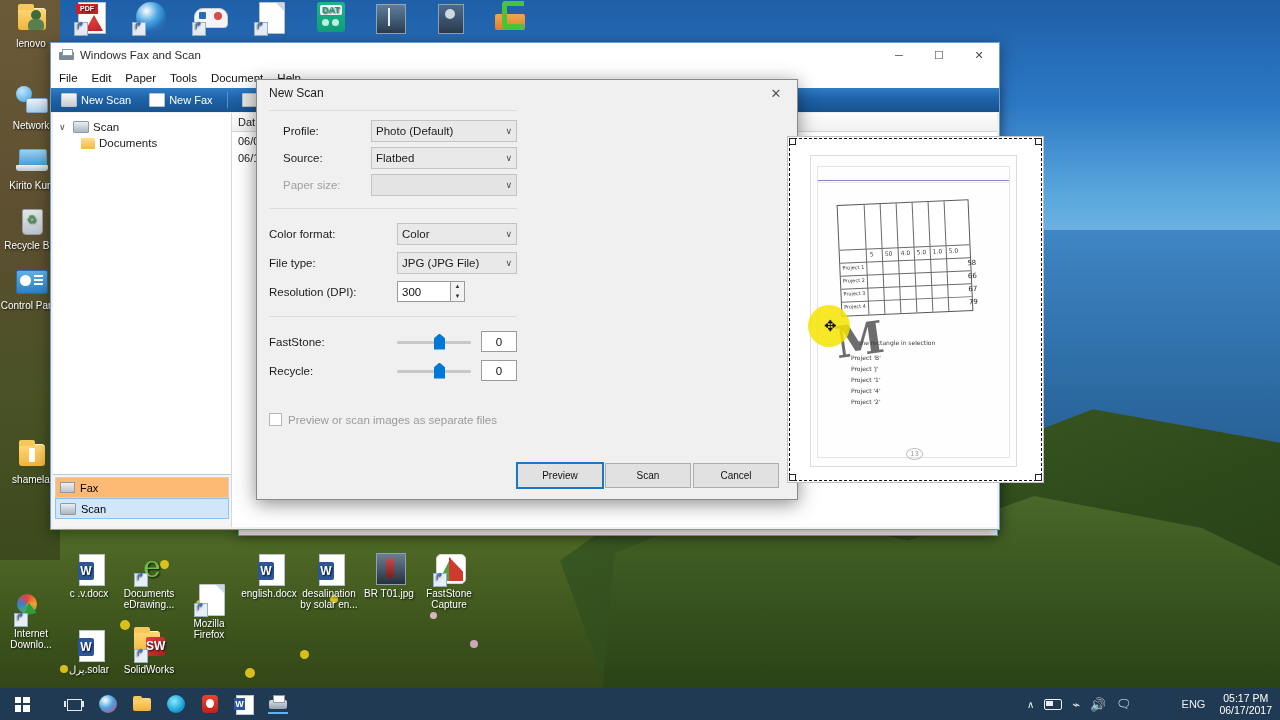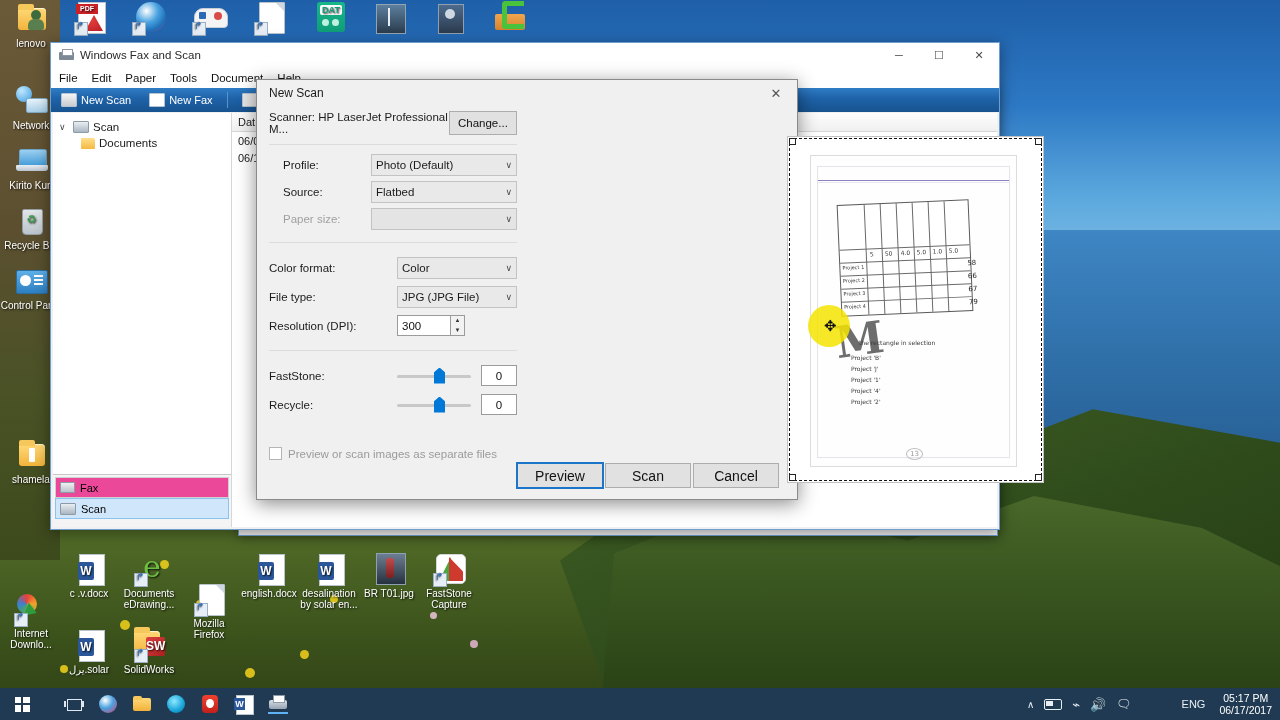--- a/index.html
+++ b/index.html
@@ -94,21 +94,21 @@
   .tree-row{display:flex;align-items:center;gap:4px;padding:2px 2px;}
   .tree-row.lvl2{padding-left:24px;}
   .chev{font-size:9px;color:#4a4a4a;width:10px;}
   .scanico{width:14px;height:10px;background:linear-gradient(180deg,#e9eef3 0%,#aab6c2 100%);
     border:1px solid #8e9aa6;border-radius:1px;}
   .folderico{width:14px;height:11px;background:linear-gradient(180deg,#ffdf8e 0%,#f3b93f 100%);border-radius:1px 2px 1px 1px;}
   .fx-leftbottom{position:absolute;left:0;right:0;bottom:0;height:48px;border-top:1px solid #c8c8c8;background:#f4f4f4;padding:2px;}
   .lb-item{height:19px;display:flex;align-items:center;gap:5px;font-size:11px;padding-left:4px;
     border:1px solid transparent;}
   .lb-item.sel{background:#cfe6fb;border:1px solid #8cc2ef;}
-  .lb-item.hdr{background:#ec4899;border:1px solid #d0d0d0;}
+  .lb-item.hdr{background:#fdba74;border:1px solid #d0d0d0;}
   .faxico{width:13px;height:9px;background:linear-gradient(180deg,#f0f0f0,#b9c3cd);border:1px solid #8e9aa6;}
   .fx-right{flex:1;position:relative;background:#fff;}
   .colhdr{height:18px;background:linear-gradient(180deg,#fdfdfd,#f0f0f0);border-bottom:1px solid #d5d5d5;
     display:flex;align-items:center;font-size:11px;color:#222;padding-left:6px;}
   .rowitem{height:17px;display:flex;align-items:center;font-size:11px;padding-left:6px;color:#1a1a1a;}
   
   #newscan{position:absolute;left:256px;top:79px;width:540px;height:419px;
     background:#f0f0f0;border:1px solid #8a8a8a;box-shadow:0 4px 18px rgba(0,0,0,.45);}
   .ns-title{height:26px;display:flex;align-items:center;padding-left:12px;font-size:12px;color:#1b1b1b;background:#f0f0f0;}
   .ns-close{margin-left:auto;width:42px;height:26px;display:flex;align-items:center;justify-content:center;
@@ -152,21 +152,21 @@
     border:1px solid #dcdcdc;}
   .ruled{position:absolute;left:0;right:0;height:1px;background:#e8e8ee;}
   .tbl{position:absolute;border:1px solid #5a5a5a;background:rgba(255,255,255,.6);}
   .tblline{position:absolute;background:#6a6a6a;}
   .hwtext{position:absolute;font-family:"DejaVu Sans",sans-serif;color:#3a3a3a;}
   .bigM{position:absolute;color:#4a4a4a;font-size:44px;font-weight:bold;
     font-family:"DejaVu Serif",serif;transform:rotate(-8deg);opacity:.8;}
   .yellowdot{position:absolute;width:42px;height:42px;border-radius:50%;background:#f5e400;opacity:.85;}
   .cursor-move{position:absolute;color:#111;font-size:15px;}
   .ns-buttons{position:absolute;left:0;right:0;bottom:0;height:44px;}
-  .ns-btn{position:absolute;top:8px;width:84px;height:23px;font-size:14px;
+  .ns-btn{position:absolute;top:8px;width:84px;height:23px;font-size:10px;
     display:flex;align-items:center;justify-content:center;background:#e1e1e1;border:1px solid #adadad;color:#111;}
   .ns-btn.focus{border:1px solid #1b76c9;box-shadow:0 0 0 1px #1b76c9;}
   
   #taskbar{position:absolute;left:0;bottom:0;width:1280px;height:32px;background:#1f3a52;
     display:flex;align-items:center;}
   .startbtn{width:44px;height:32px;display:flex;align-items:center;justify-content:center;}
   .winlogo{width:15px;height:15px;display:grid;grid-template-columns:1fr 1fr;grid-template-rows:1fr 1fr;gap:2px;}
   .winlogo i{background:#fff;display:block;}
   .searchbox{width:260px;height:26px;background:#4c6276;display:flex;align-items:center;
     padding-left:12px;font-size:11.5px;color:#d7e0e8;}
@@ -469,24 +469,20 @@
 </div>
 
 <div id="newscan">
   <div class="ns-title">
     <span>New Scan</span>
     <div class="ns-close">✕</div>
   </div>
   <div class="ns-body">
     <div class="ns-left">
 
-      <div class="scanner-row">
-        <span class="scanner-lbl">Scanner: HP LaserJet Professional M...</span>
-        <span class="btn" style="margin-left:auto;width:74px;">Change...</span>
-      </div>
       <div class="hr"></div>
 
       <div class="field" style="margin-top:6px;">
         <span class="fl">Profile:</span>
         <span class="combo">
           <span class="cv">Photo (Default)</span>
           <span class="carat">∨</span>
         </span>
       </div>
       <div class="field">

